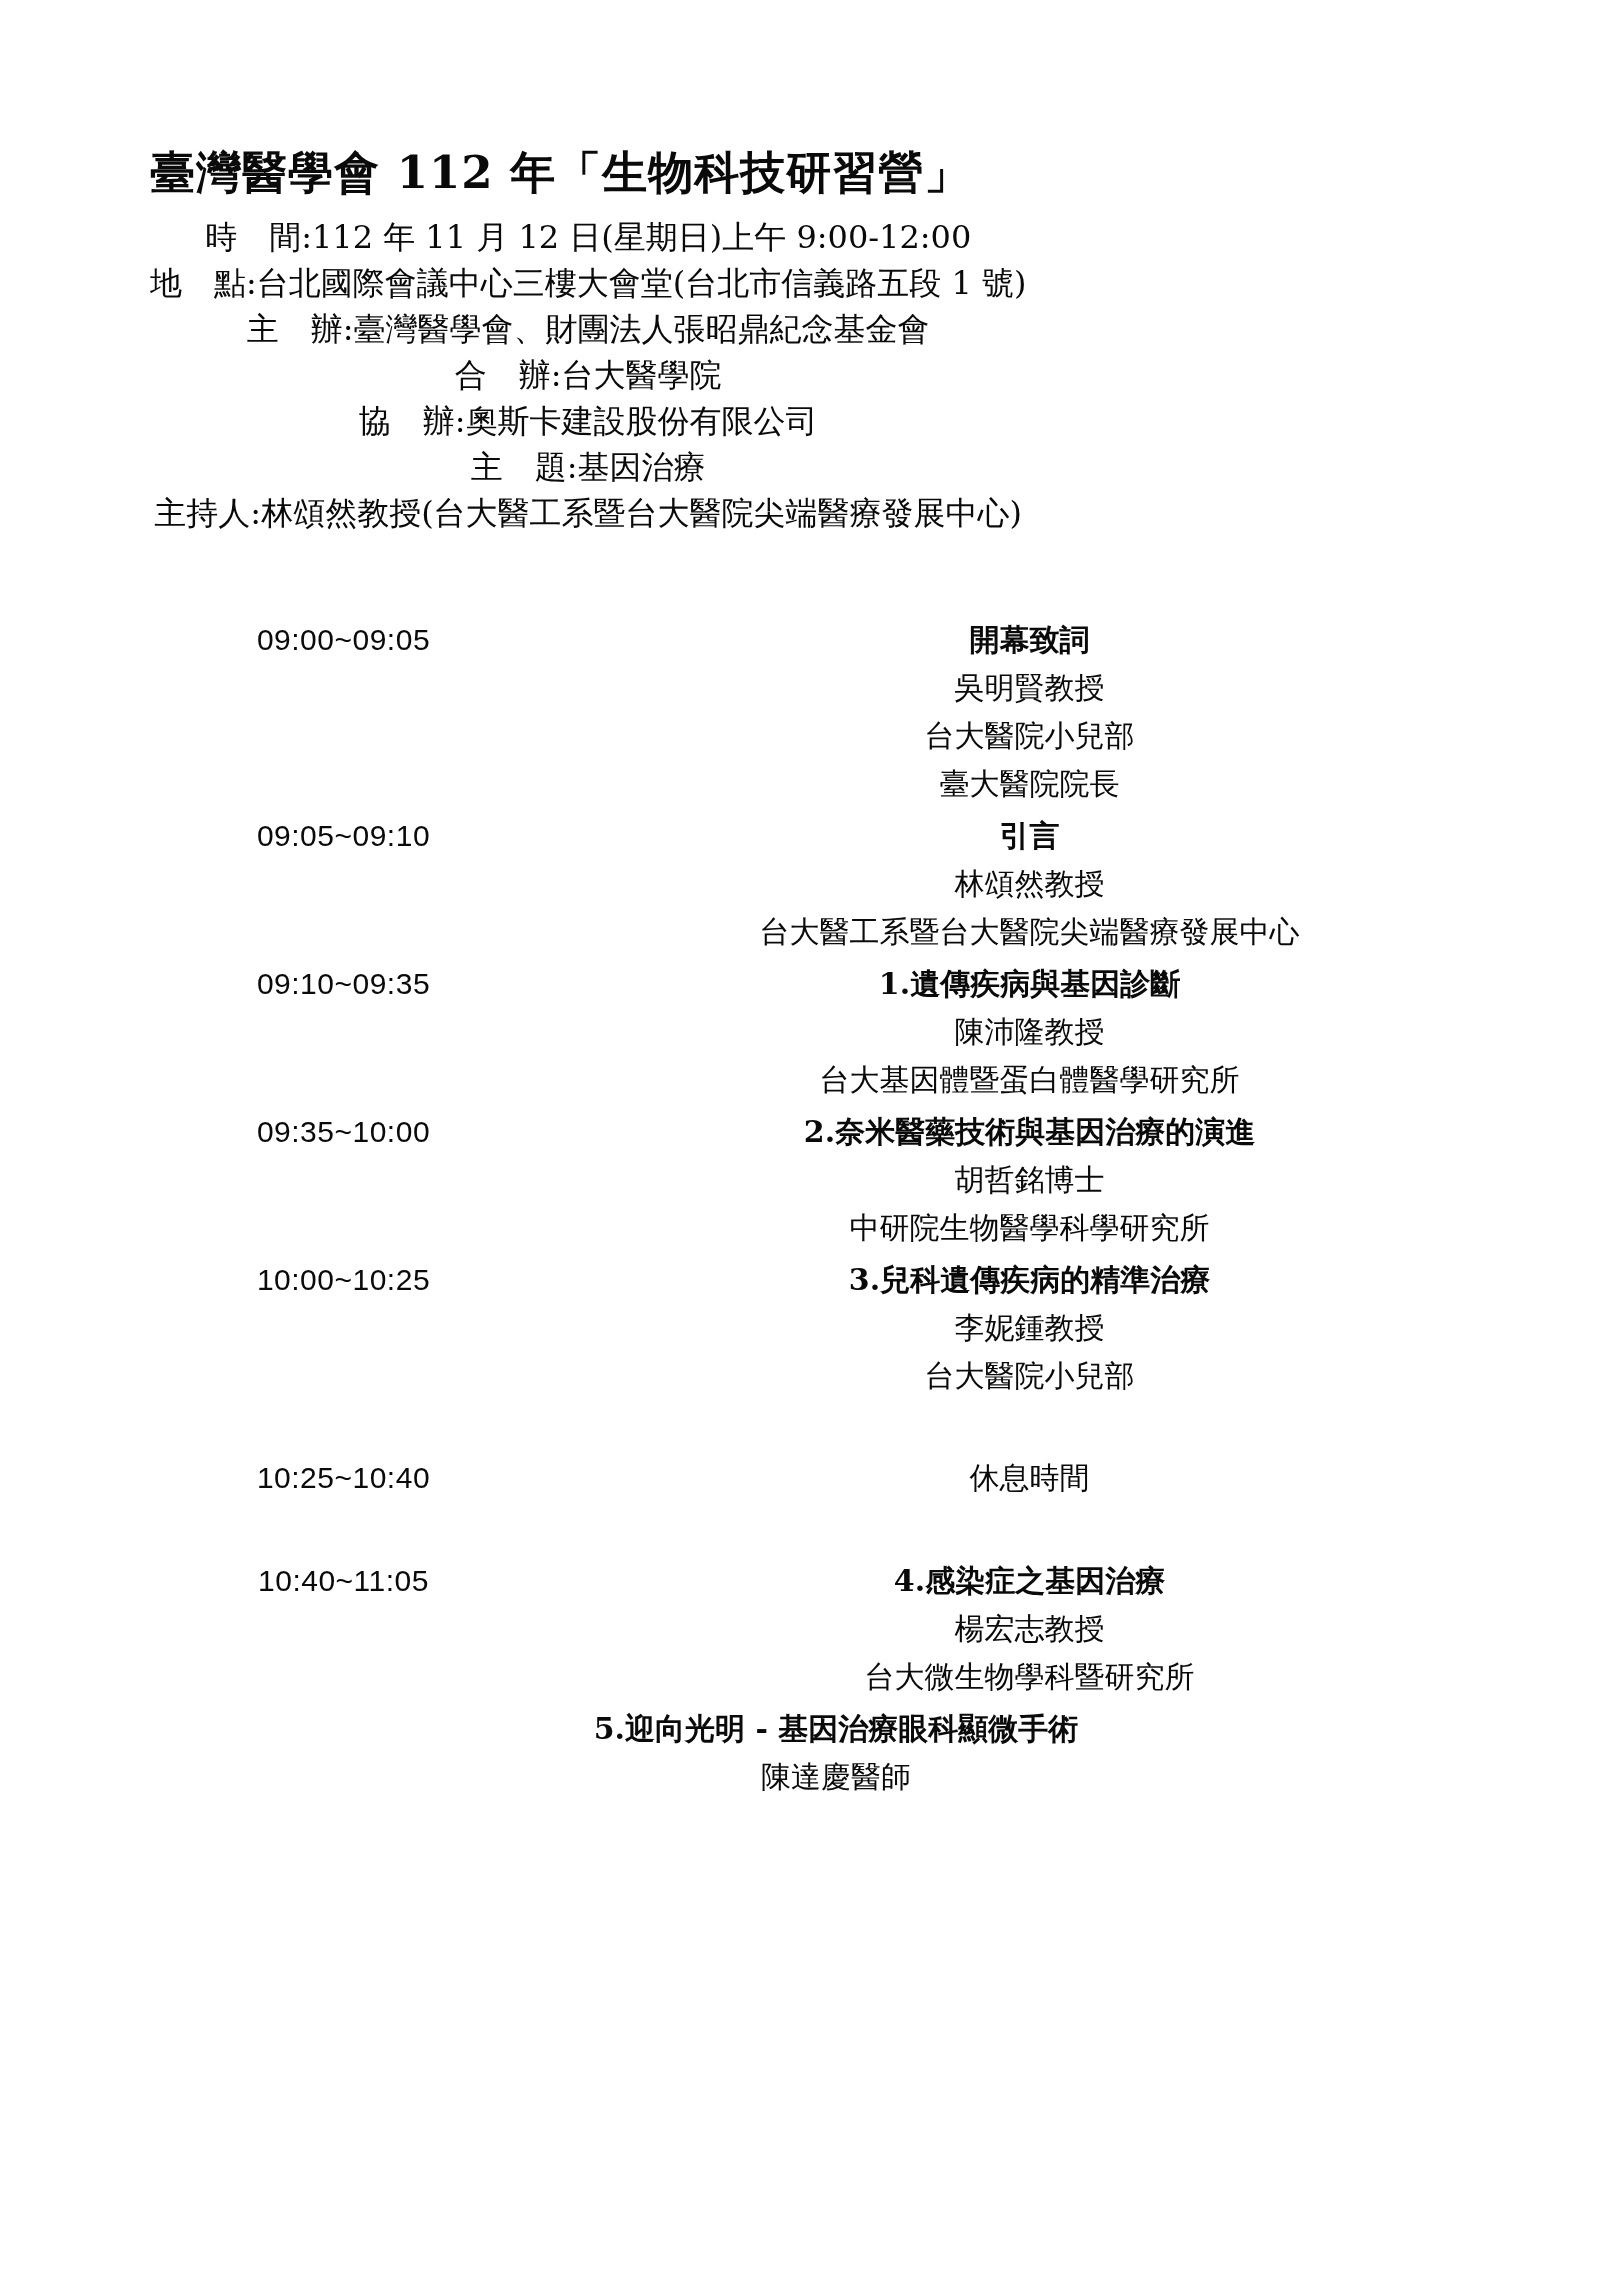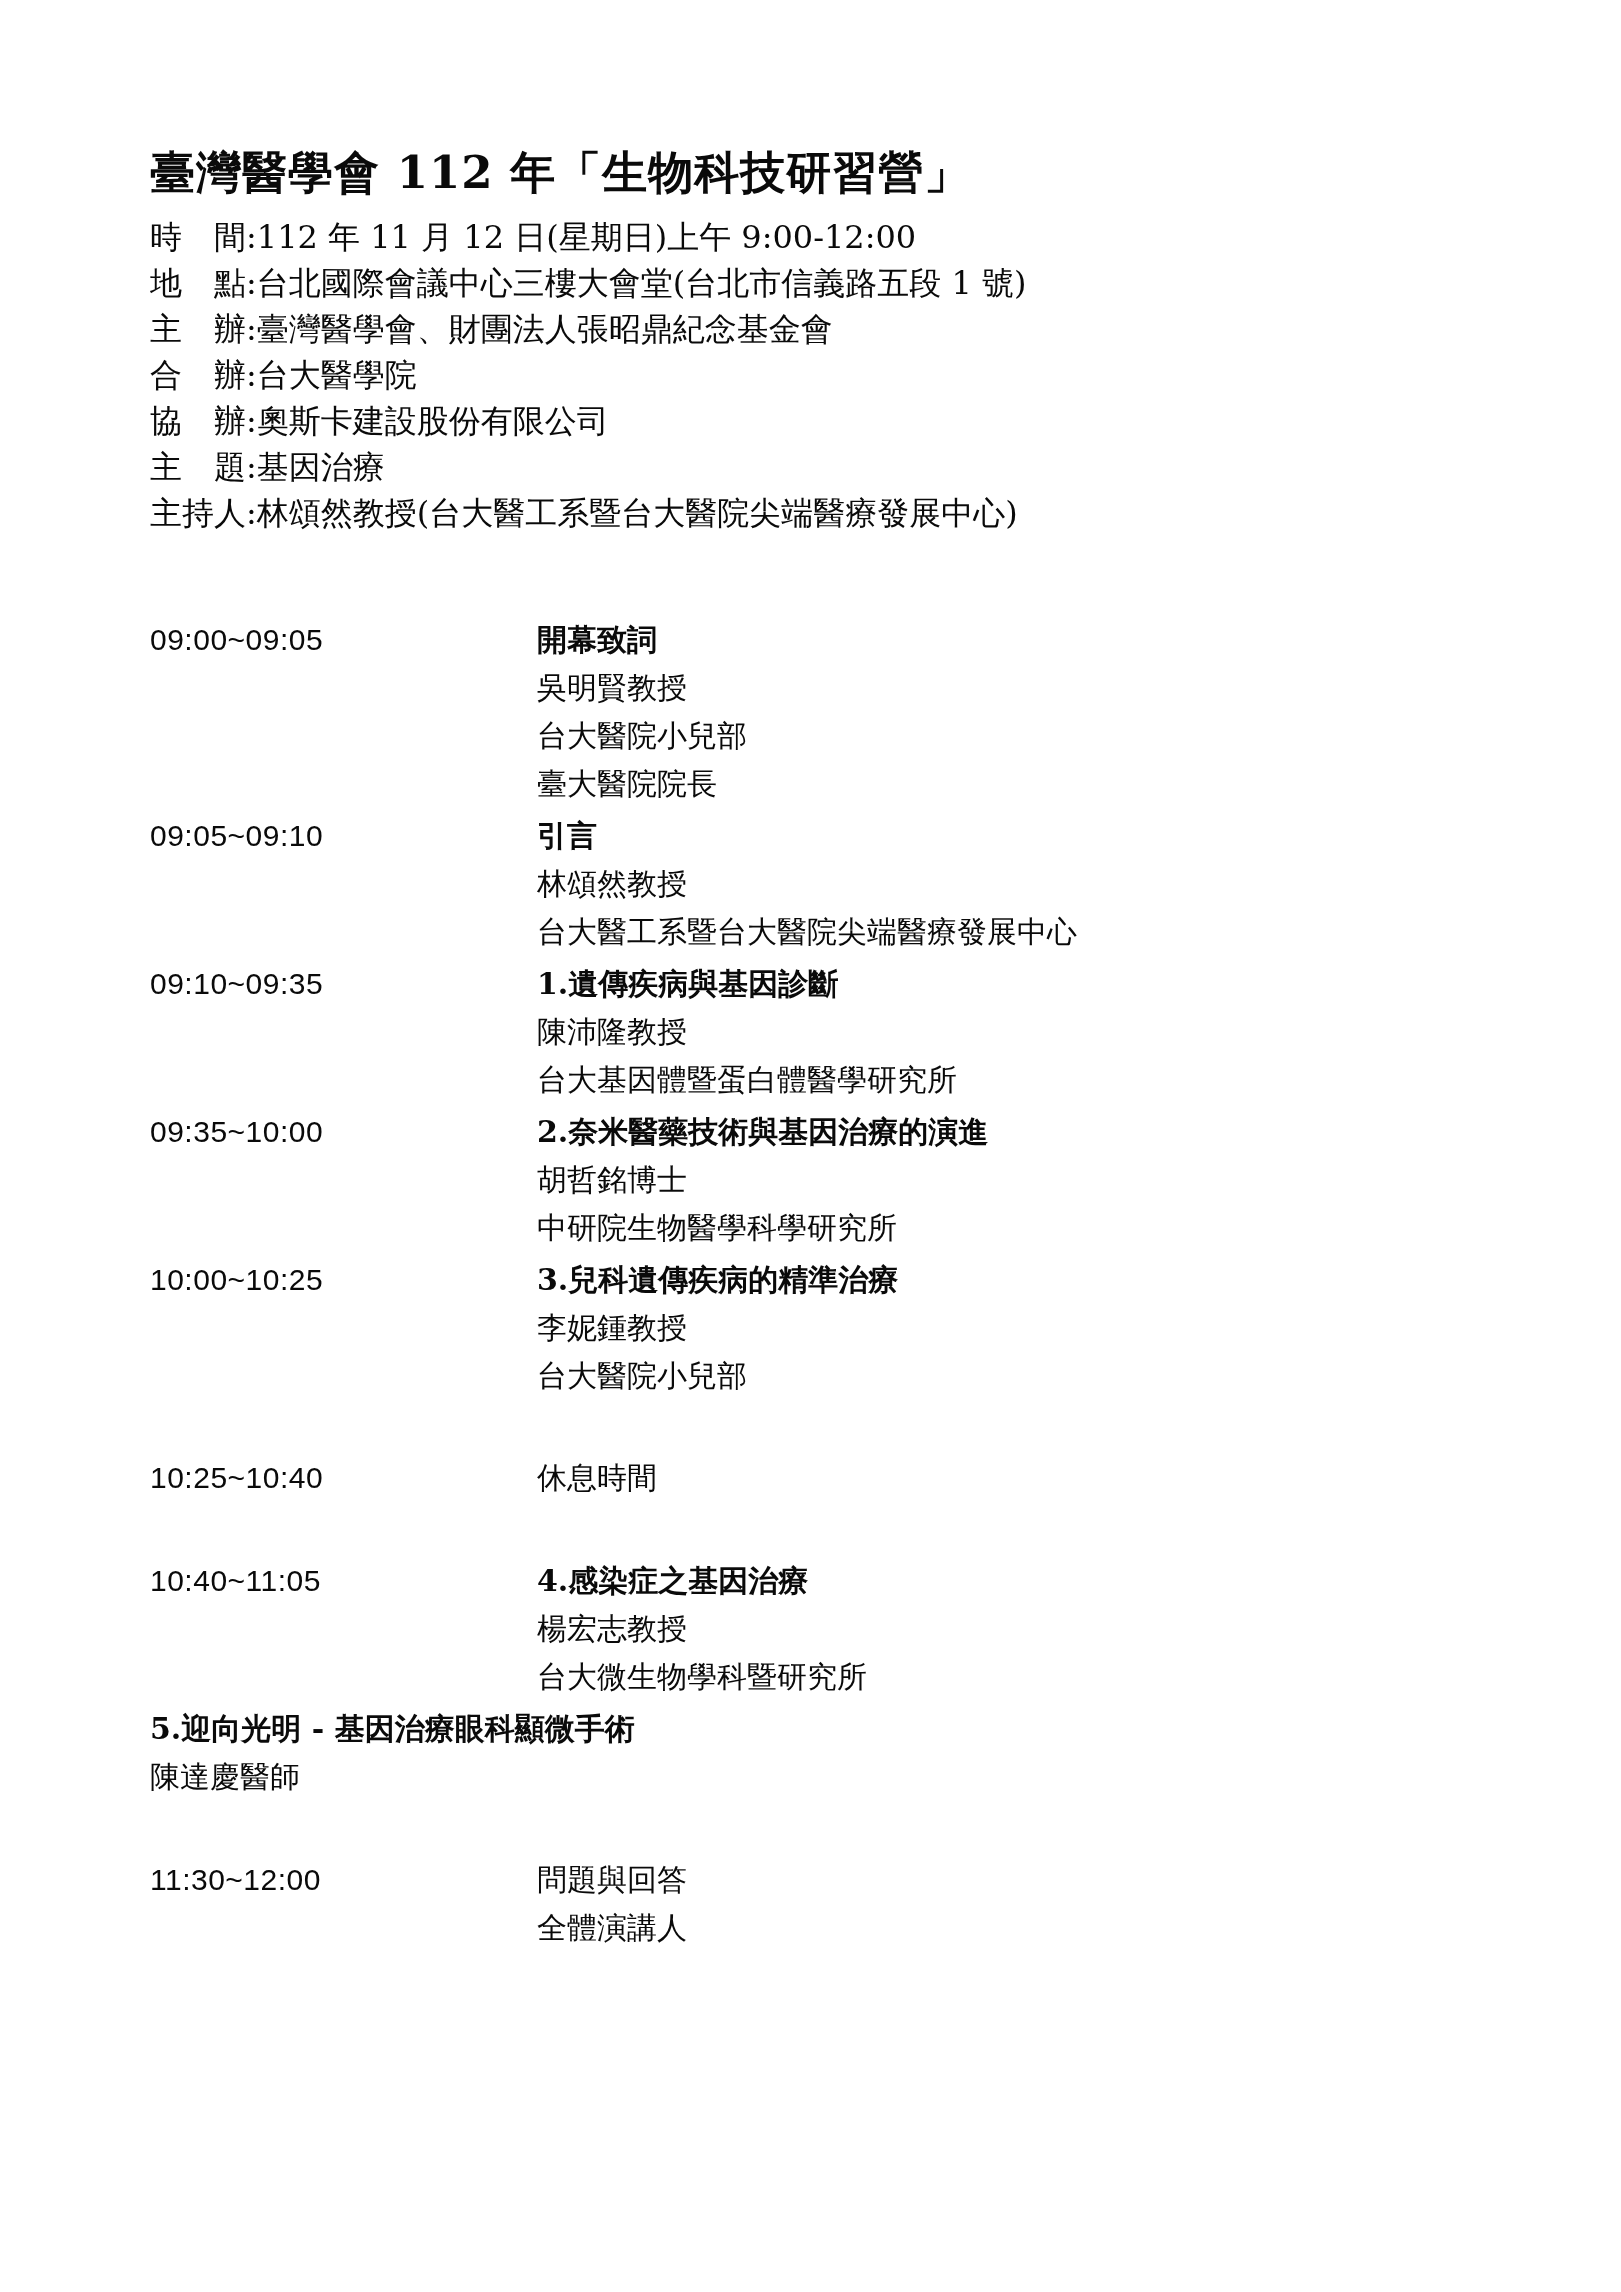--- a/index.html
+++ b/index.html
@@ -9,20 +9,21 @@
   }
   .page {
     position: relative;
     width: 1621px;
     height: 2293px;
     margin: 0 auto;
     background: #ffffff;
     color: #0a0a0a;
     font-family: "DejaVu Serif", "Liberation Serif", serif;
     overflow: hidden;
+    text-align: center;
   }
   .doc-title {
     position: absolute;
     left: 150px;
     top: 143px;
     font-size: 45px;
     font-weight: bold;
     letter-spacing: 1px;
     white-space: nowrap;
   }
@@ -142,22 +143,15 @@
           <div class="sdetail">台大微生物學科暨研究所</div>
         </div>
       </div>
       <div class="srow">
         <div class="sbody">
           <div class="stitle bold">5.迎向光明 - 基因治療眼科顯微手術</div>
           <div class="sdetail">陳達慶醫師</div>
         </div>
       </div>
       <div class="sgap"></div>
-      <div class="srow">
-        <div class="stime">11:30~12:00</div>
-        <div class="sbody">
-          <div class="stitle">問題與回答</div>
-          <div class="sdetail">全體演講人</div>
-        </div>
-      </div>
     </div>
 </div>
 
 
 </body></html>

